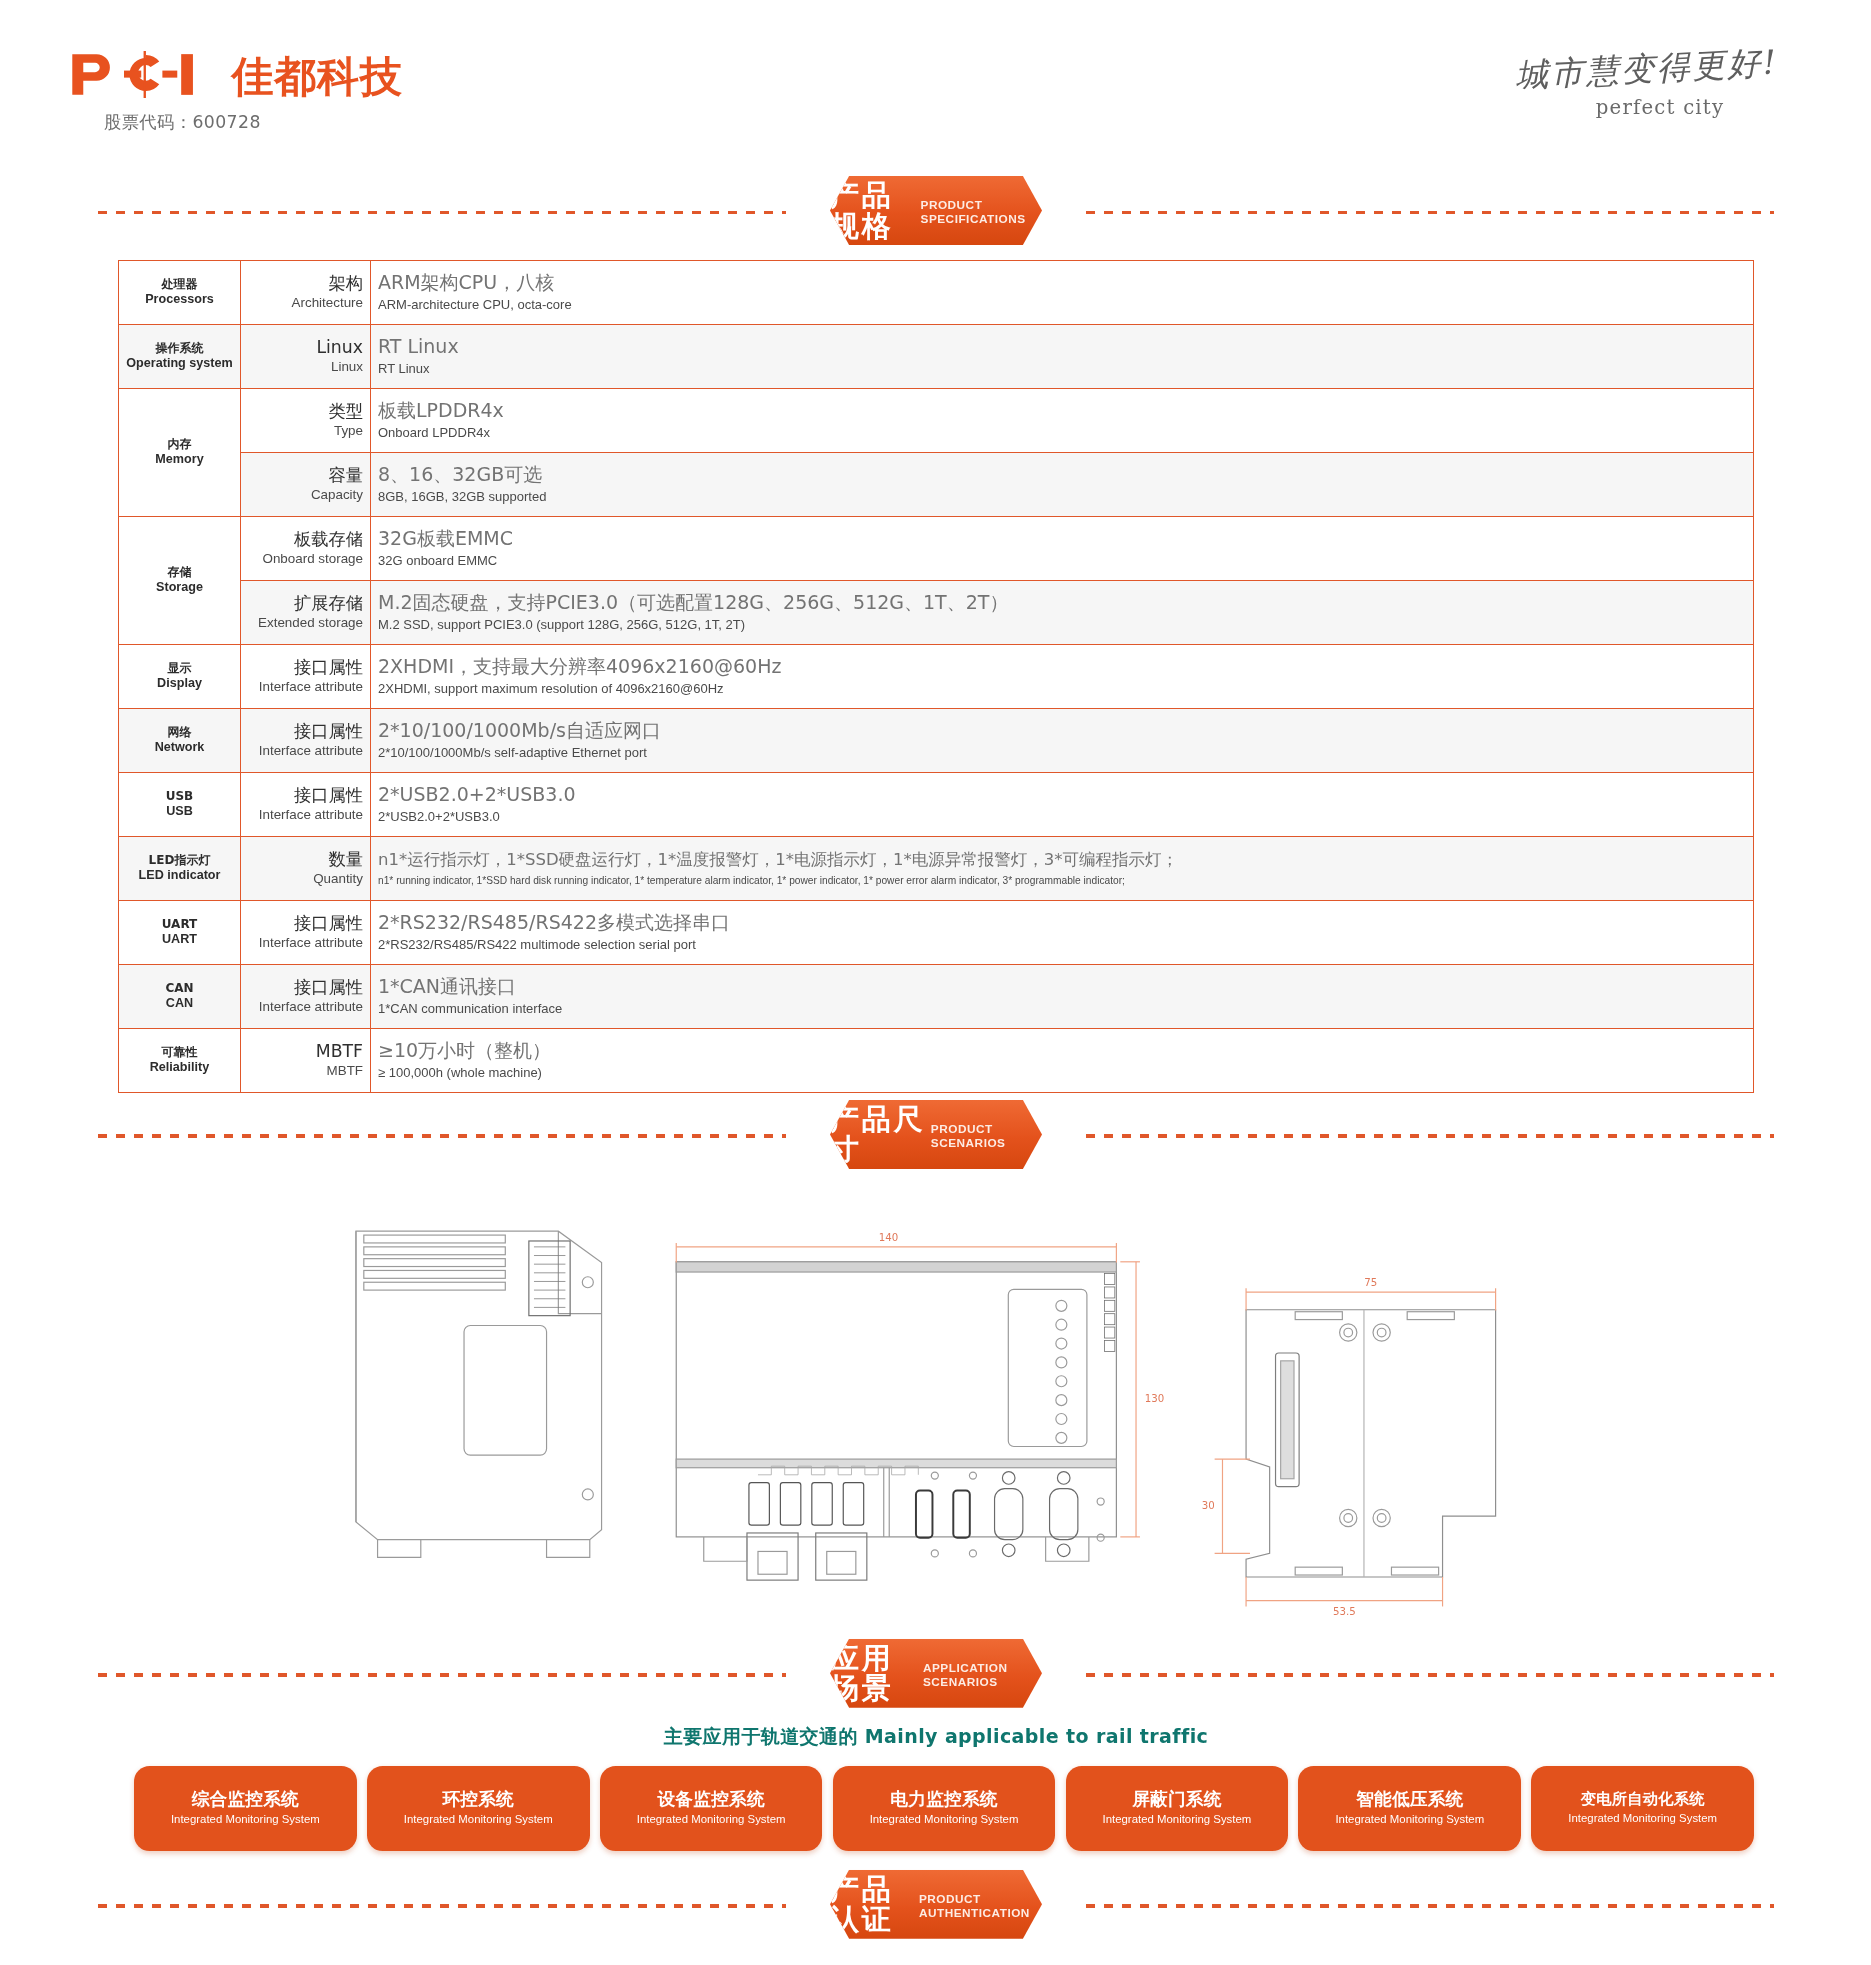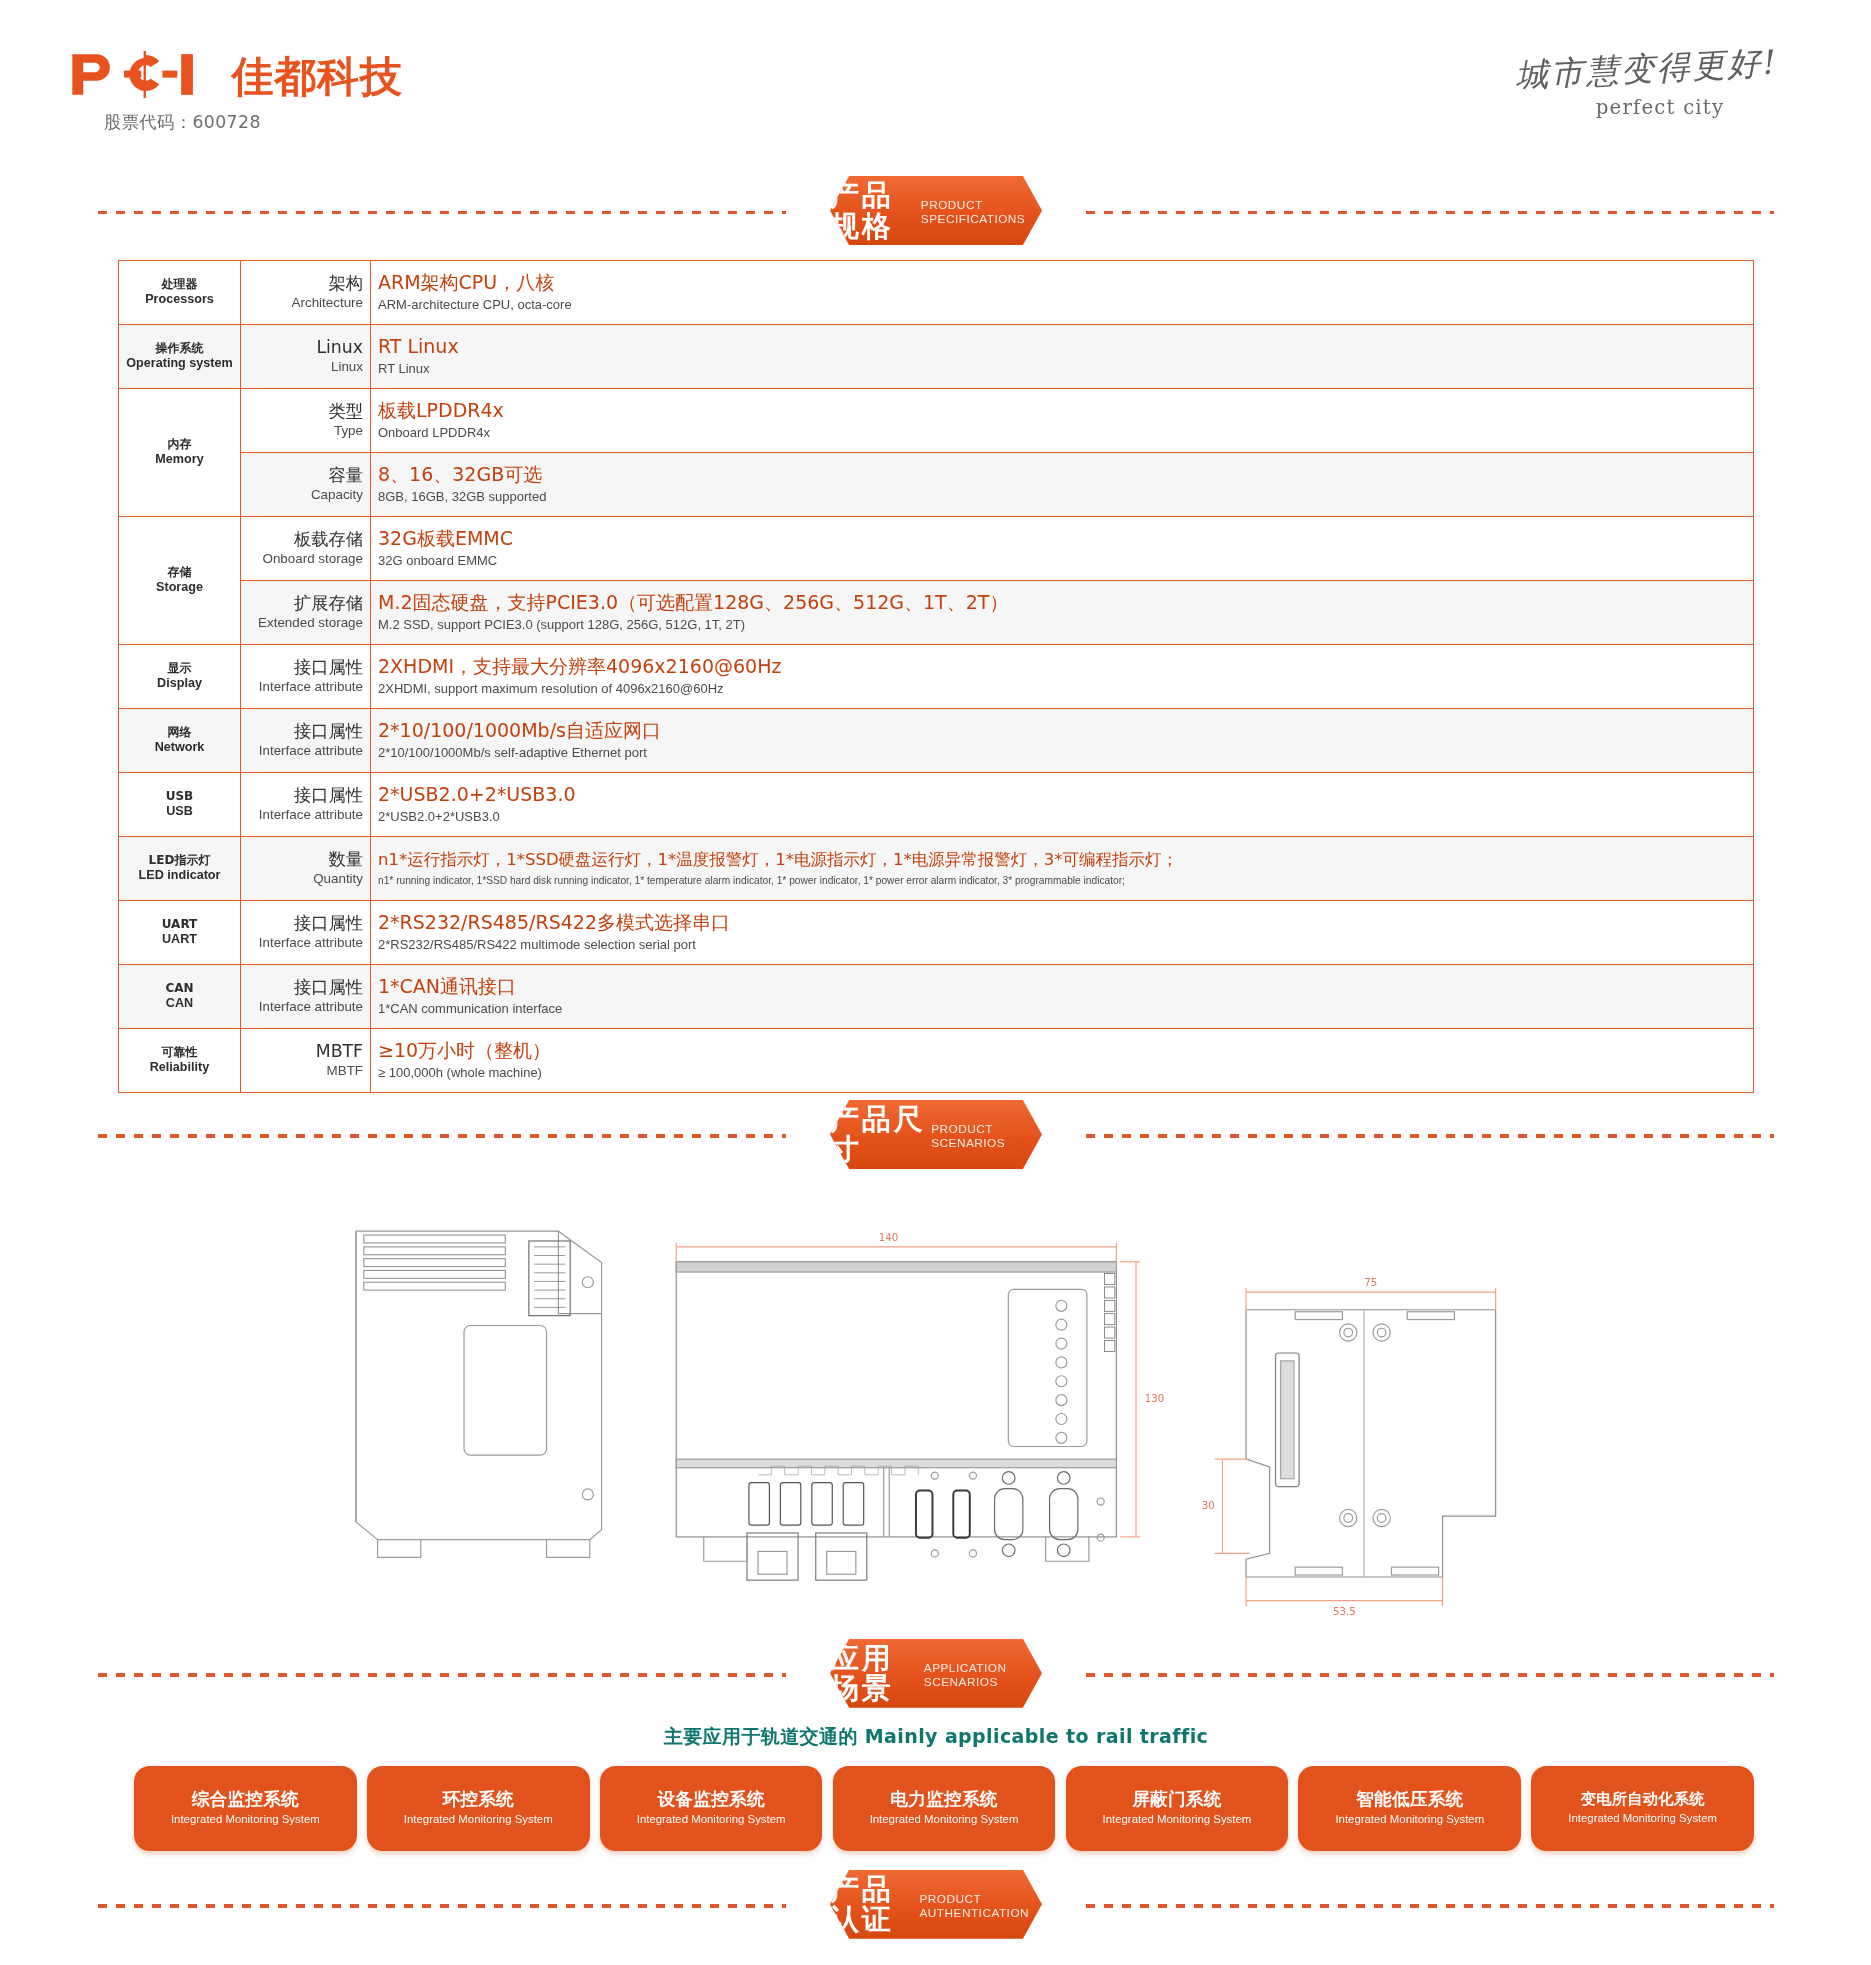--- a/index.html
+++ b/index.html
@@ -58,21 +58,21 @@
     align-items: center; justify-content: center;
     box-shadow: 0 3.1px 8.6px rgba(200,70,20,.28);
   }
   .badge-cn {
     font-size: 29px; font-weight: 700; color: #fff;
     letter-spacing: 2.8px; line-height: 1.05;
     font-family: "DejaVu Sans", sans-serif;
   }
   .badge-en {
     font-size: 11.8px; color: #fdece4; letter-spacing: 0.5px;
-    margin-top: 3.1px; font-weight: 400;
+    margin-top: 3.1px; font-weight: 700;
   }
 
   
   .spec-wrap { margin: 7.9px 118px 0 118px; }
   table.spec { width: 100%; border-collapse: collapse; table-layout: fixed; }
   table.spec td {
     border: 1.2px solid #e0572a;
     vertical-align: middle;
     padding: 5.5px 7px;
   }
@@ -83,21 +83,21 @@
     font-size: 12px; font-weight: 700; color: #2c2c2c;
     line-height: 1.15; font-family: "DejaVu Sans", sans-serif;
   }
   .cat-en { font-size: 12.6px; font-weight: 700; color: #2c2c2c; line-height: 1.2; }
   .sub-cn {
     font-size: 17.3px; color: #2f2f2f; line-height: 1.2;
     font-family: "DejaVu Sans", sans-serif;
   }
   .sub-en { font-size: 13.4px; color: #4a4a4a; line-height: 1.25; margin-top: 1.6px; }
   .val-cn {
-    font-size: 19px; color: #c2410c; line-height: 1.25;
+    font-size: 19px; color: #737373; line-height: 1.25;
     font-family: "DejaVu Sans", sans-serif;
   }
   .val-en { font-size: 13px; color: #4a4a4a; line-height: 1.3; margin-top: 3.1px; }
   .val-cn.sm { font-size: 16.5px; }
   .val-en.sm { font-size: 10.2px; }
   .shade { background: #f6f6f6; }
   .rowtall td { height: 64px; }
 
   
   .dim-area { position: relative; height: 448px; margin-top: 7.9px; }

